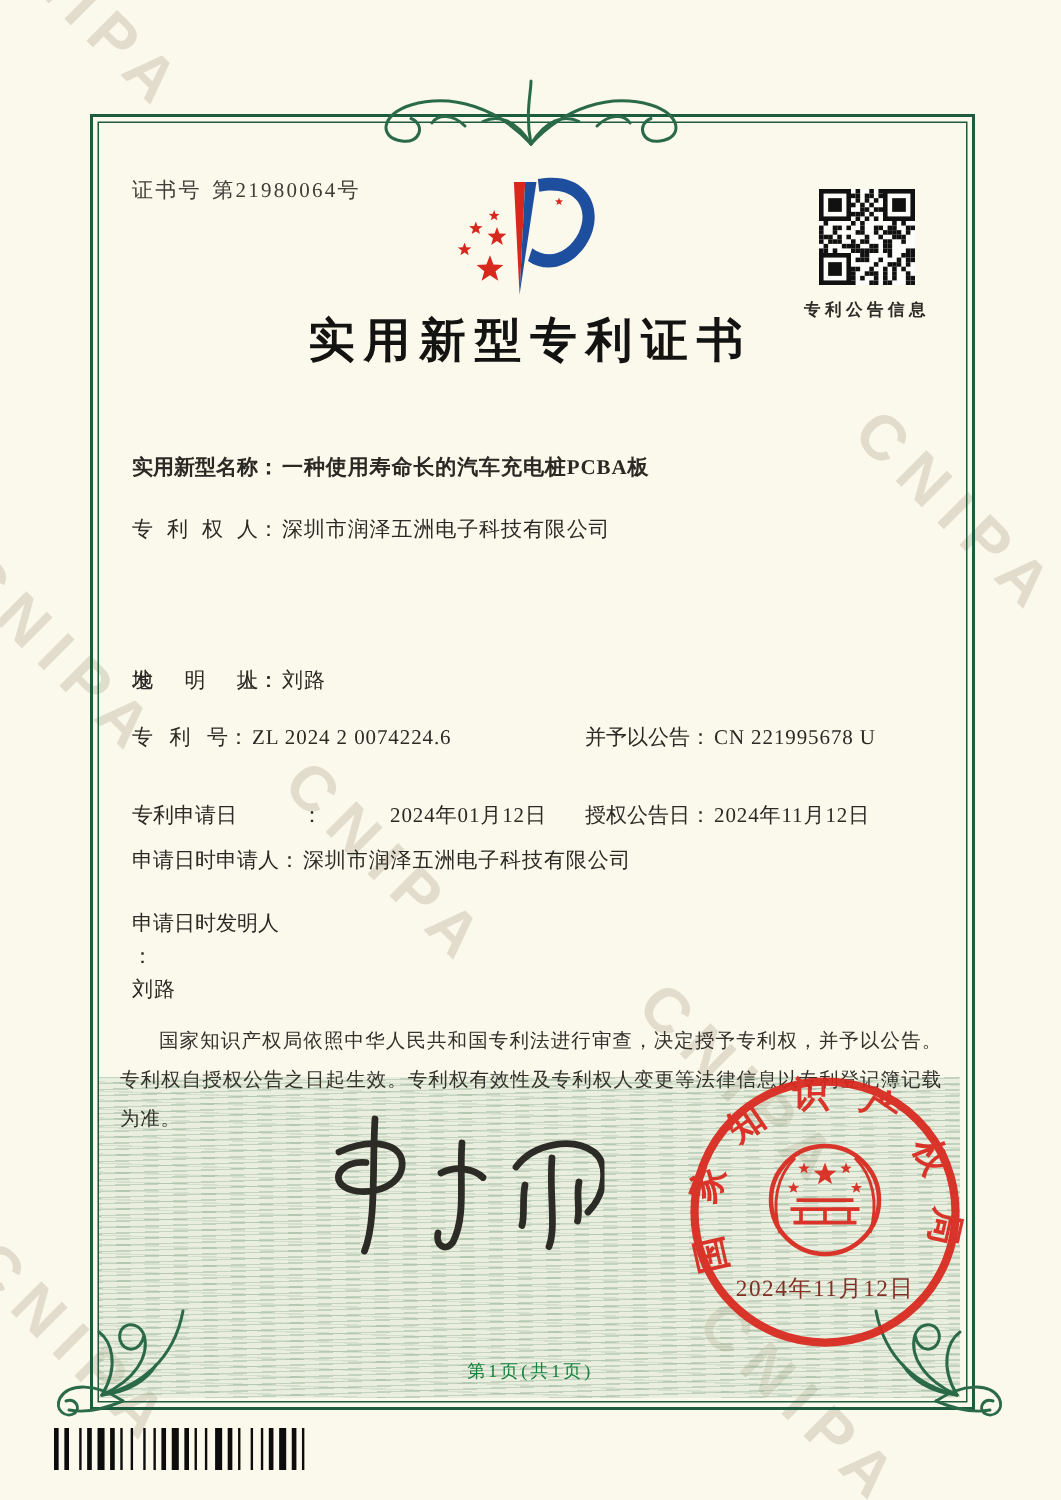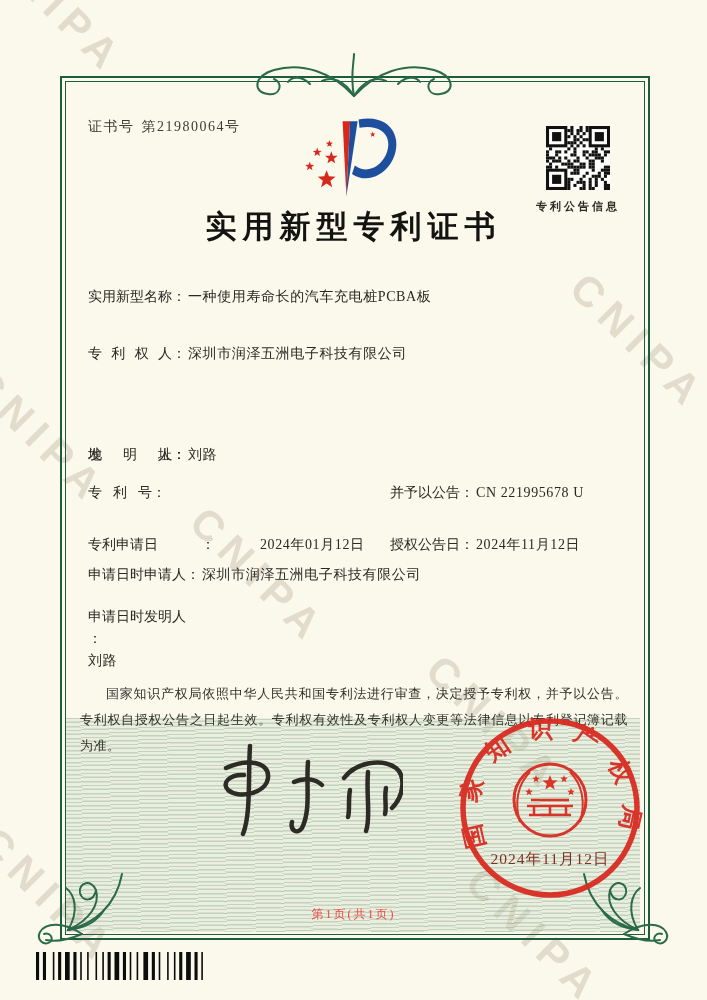--- a/index.html
+++ b/index.html
@@ -36,36 +36,36 @@
 
   .title{position:absolute;left:0;right:0;top:206px;text-align:center;
          font-size:31px;font-weight:bold;letter-spacing:6px;color:#131311;}
 
   .fields{position:absolute;left:88px;top:286px;width:534px;font-size:14px;color:#2a2923;}
   .row{position:absolute;left:0;width:100%;line-height:22px;display:flex;align-items:flex-start;}
   .lbl{display:inline-block;text-align:justify;text-align-last:justify;flex:none;color:#2a2923;}
   .lw6{width:84px;} .lw45{width:64px;}
   .colon{flex:none;margin-right:2px;}
   .val{letter-spacing:0.6px;}
-  .r1{top:0;} .r2{top:57px;} .r3{top:110px;margin-top:48px;} .r4{top:158px;}
+  .r1{top:16px;font-weight:bold;} .r2{top:57px;} .r3{top:110px;margin-top:48px;} .r4{top:158px;}
   .r5{top:196px;} .r6{top:248px;gap:43px;} .r7{top:278px;} .r8{top:320px;flex-direction:column;}
   .col2{position:absolute;left:302px;top:0;display:flex;}
 
   .statement{position:absolute;left:80px;top:668px;width:548px;font-size:13px;
              line-height:26px;letter-spacing:0.5px;text-indent:2em;color:#32312a;text-align:justify;}
 
   .sig-block{position:absolute;left:115px;top:774px;
              font-family:"Liberation Sans","DejaVu Sans",sans-serif;
              font-size:15.5px;letter-spacing:2px;color:#1e1e1a;line-height:30px;}
   .sig-script{position:absolute;left:198px;top:738px;}
 
   .seal{position:absolute;left:452px;top:716px;}
 
   .footer{position:absolute;left:0;right:0;top:906px;text-align:center;
-          font-size:12px;letter-spacing:2px;color:#ef4444;}
+          font-size:12px;letter-spacing:2px;color:#15803d;}
 
   .barcode{position:absolute;left:36px;top:952px;}
 </style>
 </head>
 <body>
 
 <div class="page">
 
   <div class="wm" style="left:-30px;top:-18px;">CNIPA</div>
   <div class="wm" style="left:552px;top:318px;">CNIPA</div>
@@ -310,20 +310,21 @@
           <span class="colon">：</span>
       </div>
       <div class="row r4">
         <span class="lbl lw6">发明人</span>
           <span class="colon">：</span>
           <span class="val">刘路</span>
       </div>
       <div class="row r5">
         <span class="lbl lw45">专利号</span>
           <span class="colon">：</span>
+          <span class="val">ZL 2024 2 0074224.6</span>
         <span class="col2">
           <span class="lbl">并予以公告</span>
             <span class="colon">：</span>
             <span class="val">CN 221995678 U</span>
         </span>
       </div>
       <div class="row r6">
         <span class="lbl">专利申请日</span>
           <span class="colon">：</span>
           <span class="val">2024年01月12日</span>

